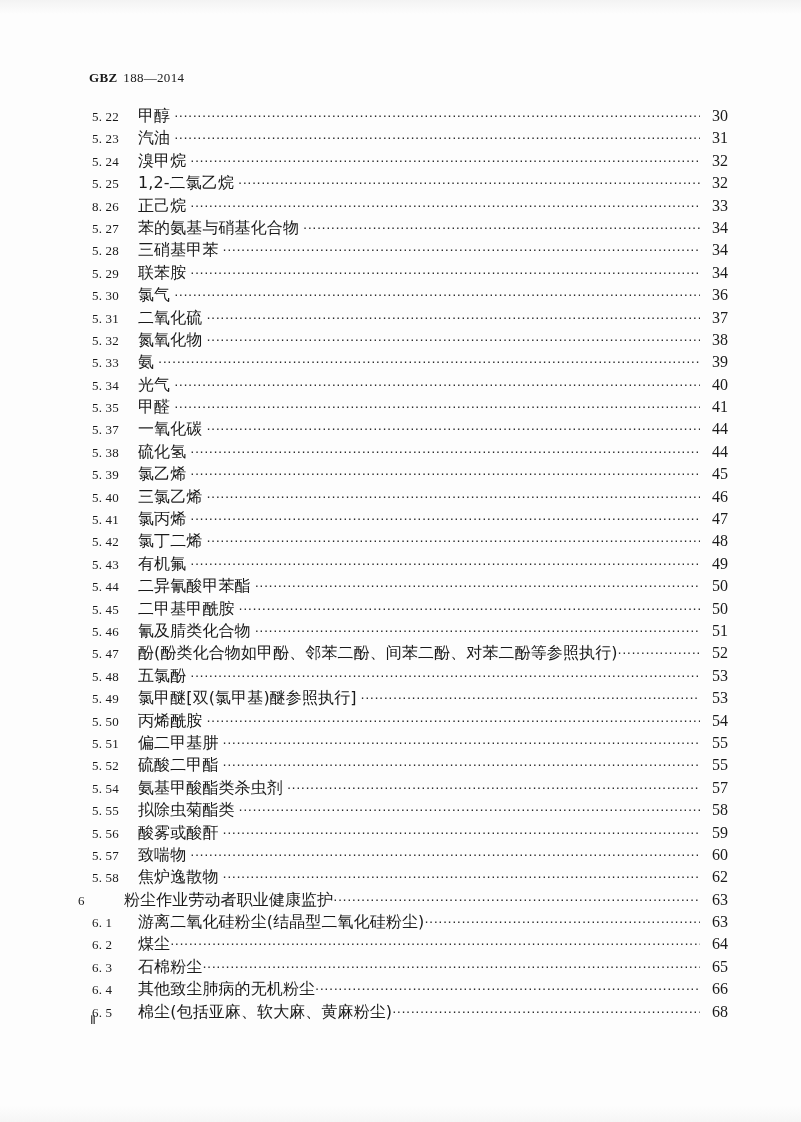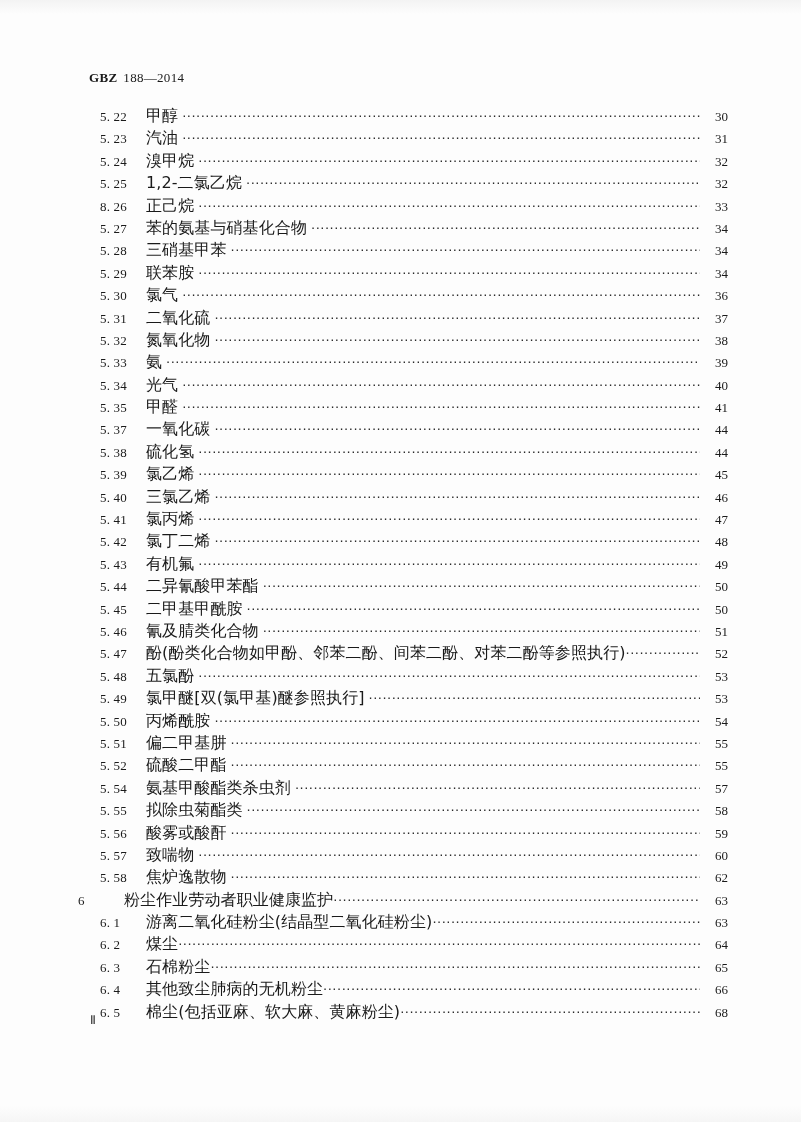--- a/index.html
+++ b/index.html
@@ -78,21 +78,20 @@
     flex: 0 0 auto;
     font-family: "Liberation Serif", serif;
     font-size: 13px;
     letter-spacing: .2px;
   }
   .level-1 > .num {
     width: 46px;
   }
   .level-2 > .num {
     width: 46px;
-    margin-left: 8px;
   }
 
   .label {
     flex: 0 0 auto;
     font-family: "DejaVu Sans", "Liberation Sans", sans-serif;
     font-size: 16px;
     letter-spacing: .1px;
   }
 
   
@@ -115,21 +114,21 @@
   
   .toc-row.tight .leader {
     margin-left: 0;
   }
 
   .pageno {
     flex: 0 0 auto;
     width: 26px;
     text-align: right;
     font-family: "Liberation Serif", serif;
-    font-size: 13px;
+    font-size: 16px;
   }
 
   .folio {
     position: absolute;
     left: 90px;
     top: 1013px;
     font-family: "Liberation Serif", serif;
     font-size: 12px;
     color: #2b2b2b;
   }

